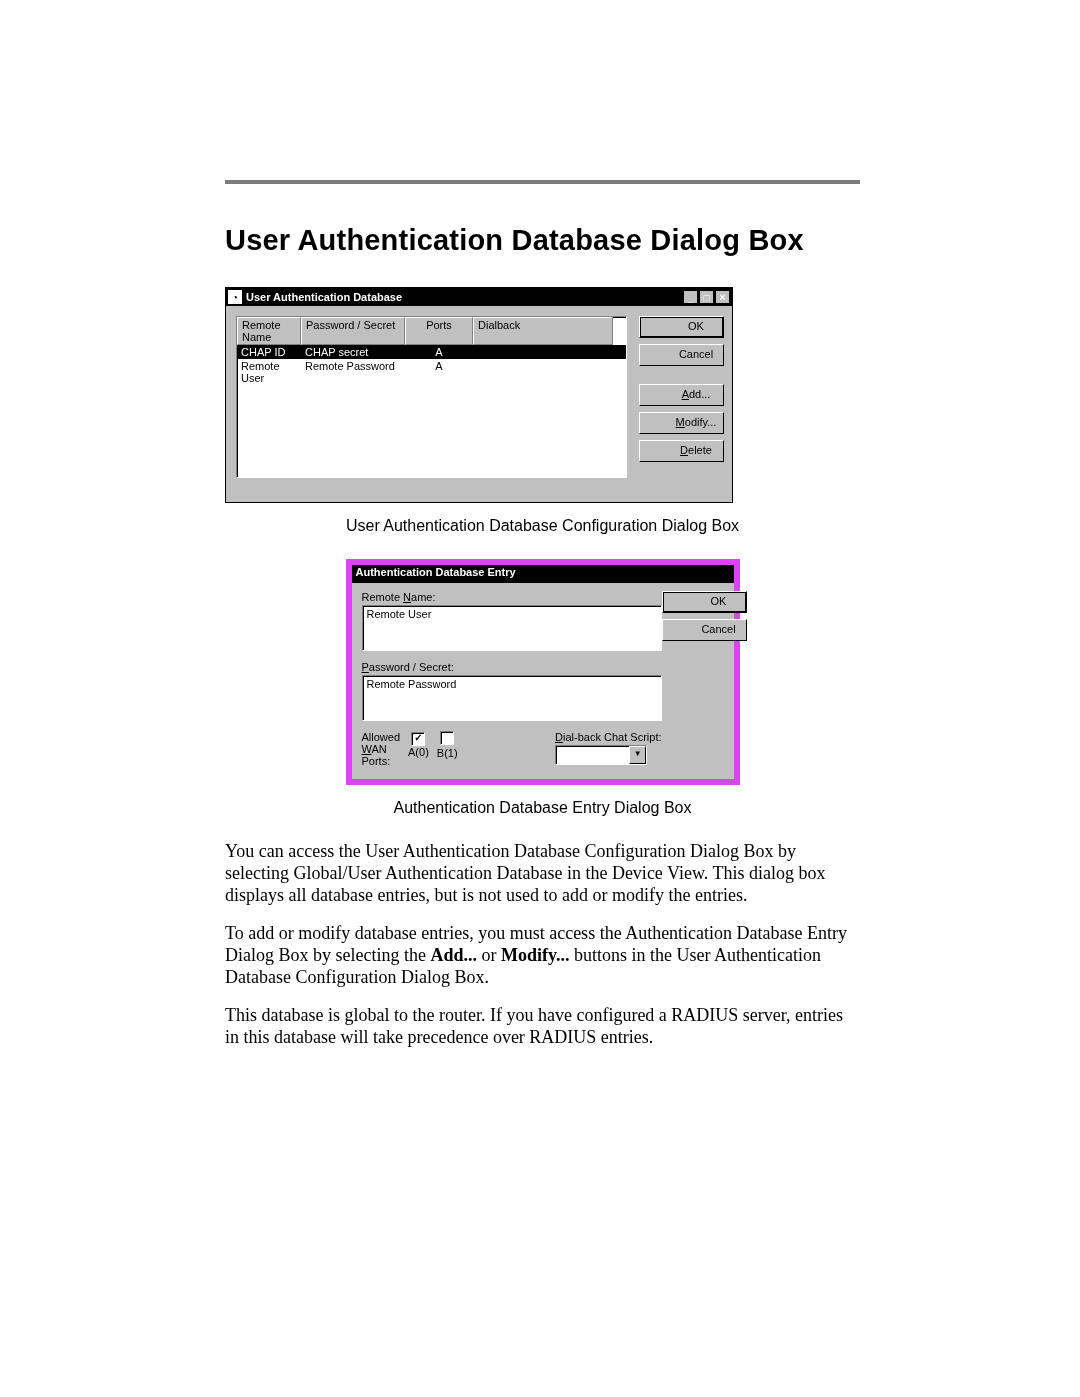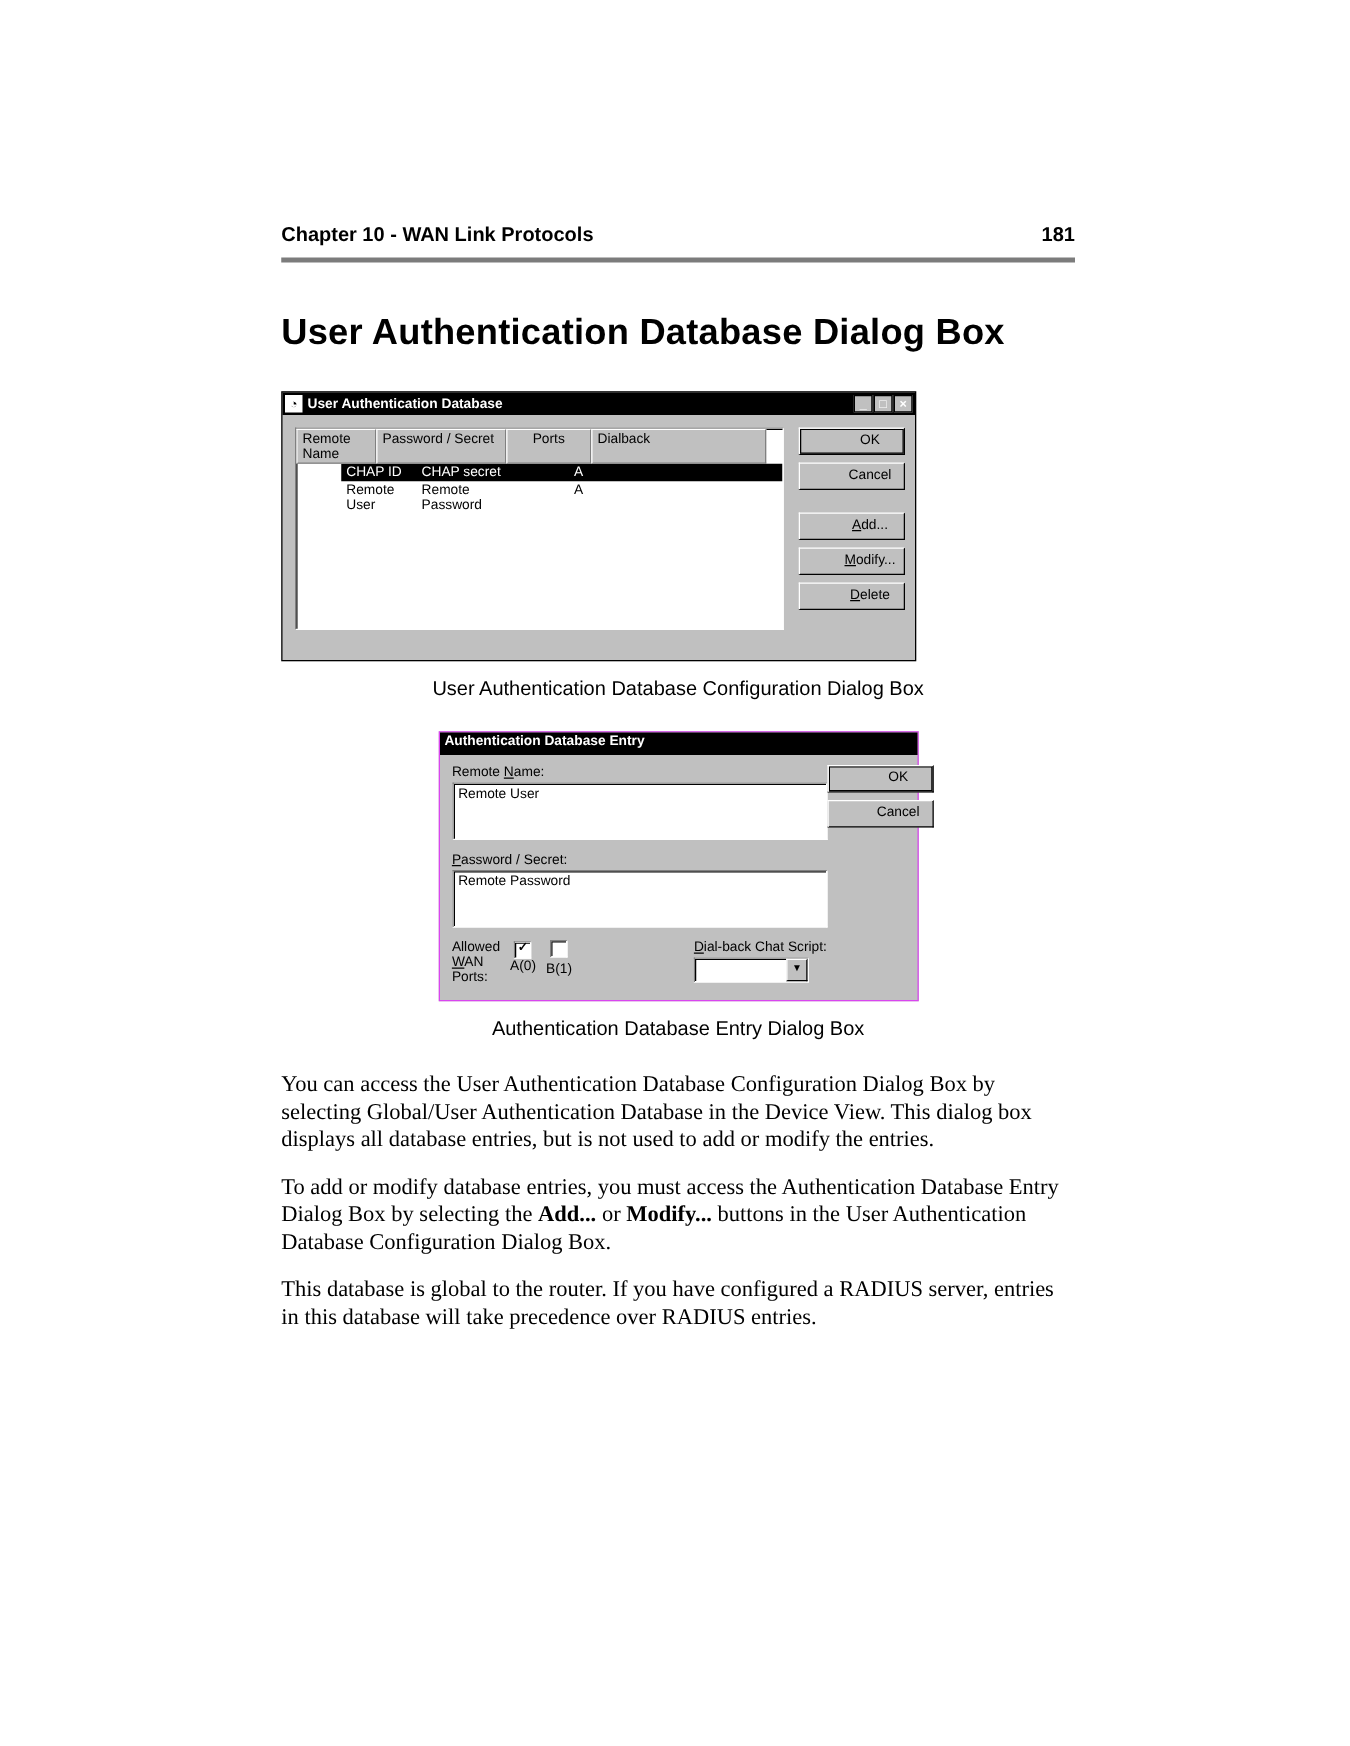--- a/index.html
+++ b/index.html
@@ -98,21 +98,21 @@
     border-top: 1px solid #fff;
     border-left: 1px solid #fff;
     padding: 1px 4px;
     font-size: 11px;
     box-sizing: border-box;
   }
   .col-name { width: 64px; }
   .col-sec  { width: 104px; }
   .col-ports{ width: 68px; text-align: center; }
   .col-dial { width: 140px; }
-  .listrow { display: flex; margin-left: 36px; }
+  .listrow { display: flex; }
   .listrow .cell {
     padding: 1px 4px;
     box-sizing: border-box;
     font-size: 11px;
   }
   .listrow.selected { background: #000; color: #fff; }
   .dlg1 .sidebtns { display: flex; flex-direction: column; gap: 6px; padding-top: 0; }
   .winbtn {
     width: 54px; height: 20px;
     background: #c0c0c0;
@@ -134,21 +134,21 @@
     font-size: 16px;
     text-align: center;
     margin-bottom: 24px;
   }
 
   
   .dlg2 {
     width: 382px;
     margin: 0 auto 14px auto;
     background: #c0c0c0;
-    border: 1px solid #d946ef;
+    border: 6px solid #d946ef;
     font-family: "MS Sans Serif", Tahoma, Arial, sans-serif;
     font-size: 11px;
   }
   .dlg2 .titlebar2 {
     background: #000;
     color: #fff;
     font-weight: bold;
     height: 16px;
     padding: 1px 4px;
   }
@@ -220,24 +220,20 @@
     font-size: 18px;
     line-height: 1.22;
     margin: 0 0 16px 0;
     text-align: left;
   }
 </style>
 </head>
 <body>
 <div class="page">
 
-  <div class="running-head">
-    <span class="chapter">Chapter 10 - WAN Link Protocols</span>
-    <span class="pagenum">181</span>
-  </div>
   <div class="rule"></div>
 
   <h1 class="page-title">User Authentication Database Dialog Box</h1>
 
   <div class="dlg1">
     <div class="titlebar">
       <span class="app-icon">◔</span>
       <span class="title-text">User Authentication Database</span>
       <span class="sysbtn">_</span>
       <span class="sysbtn">□</span>

